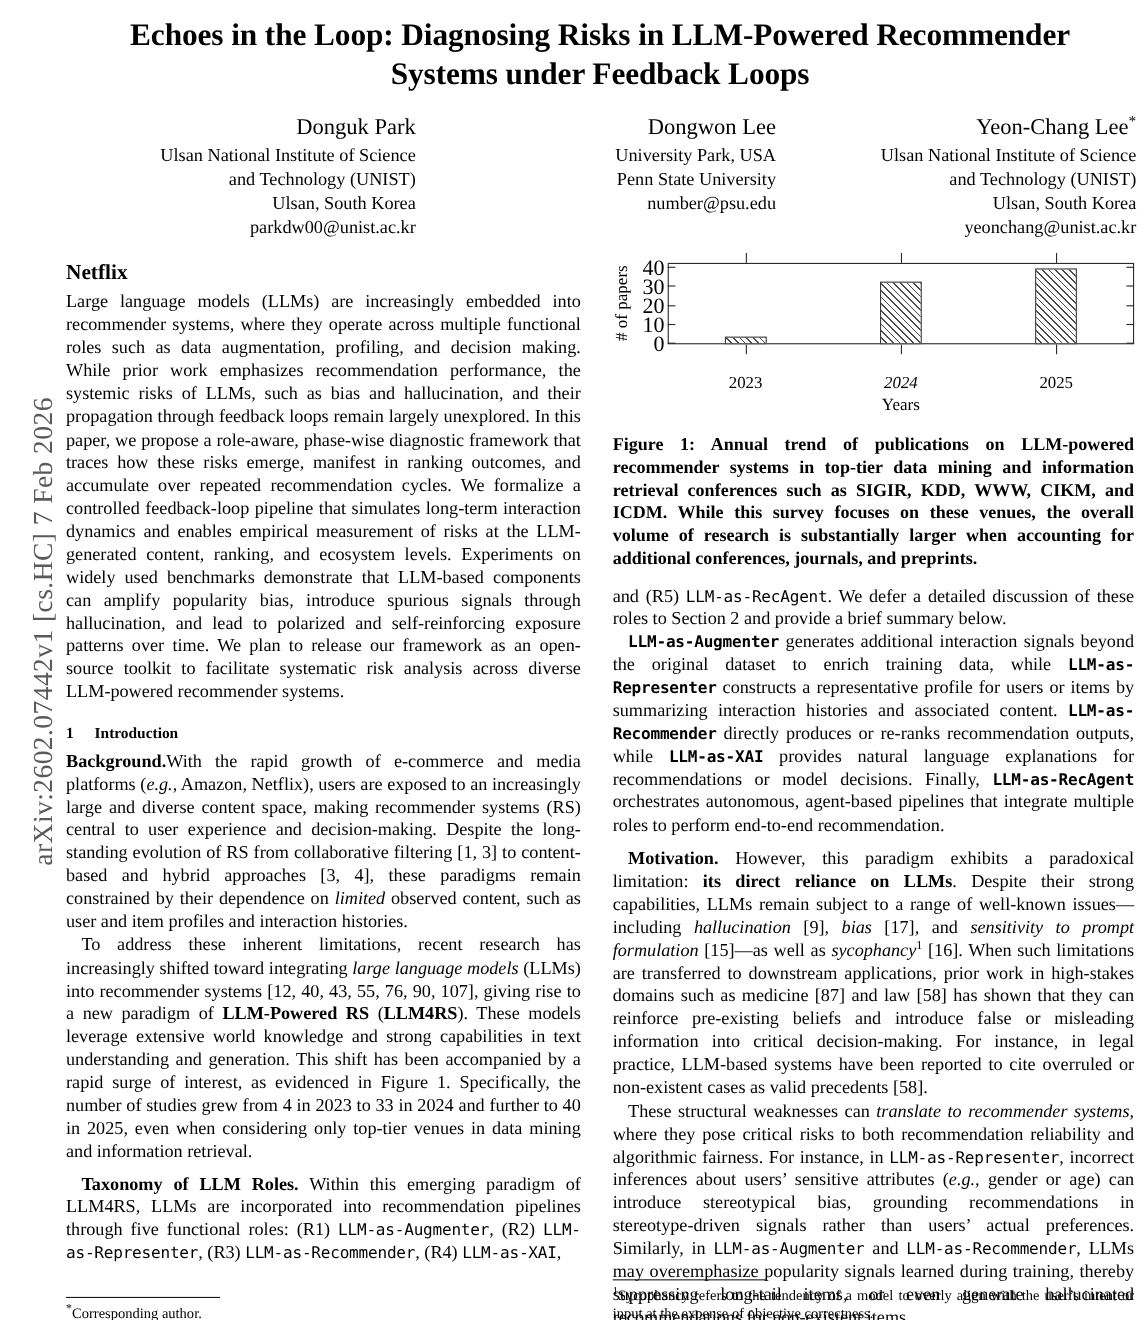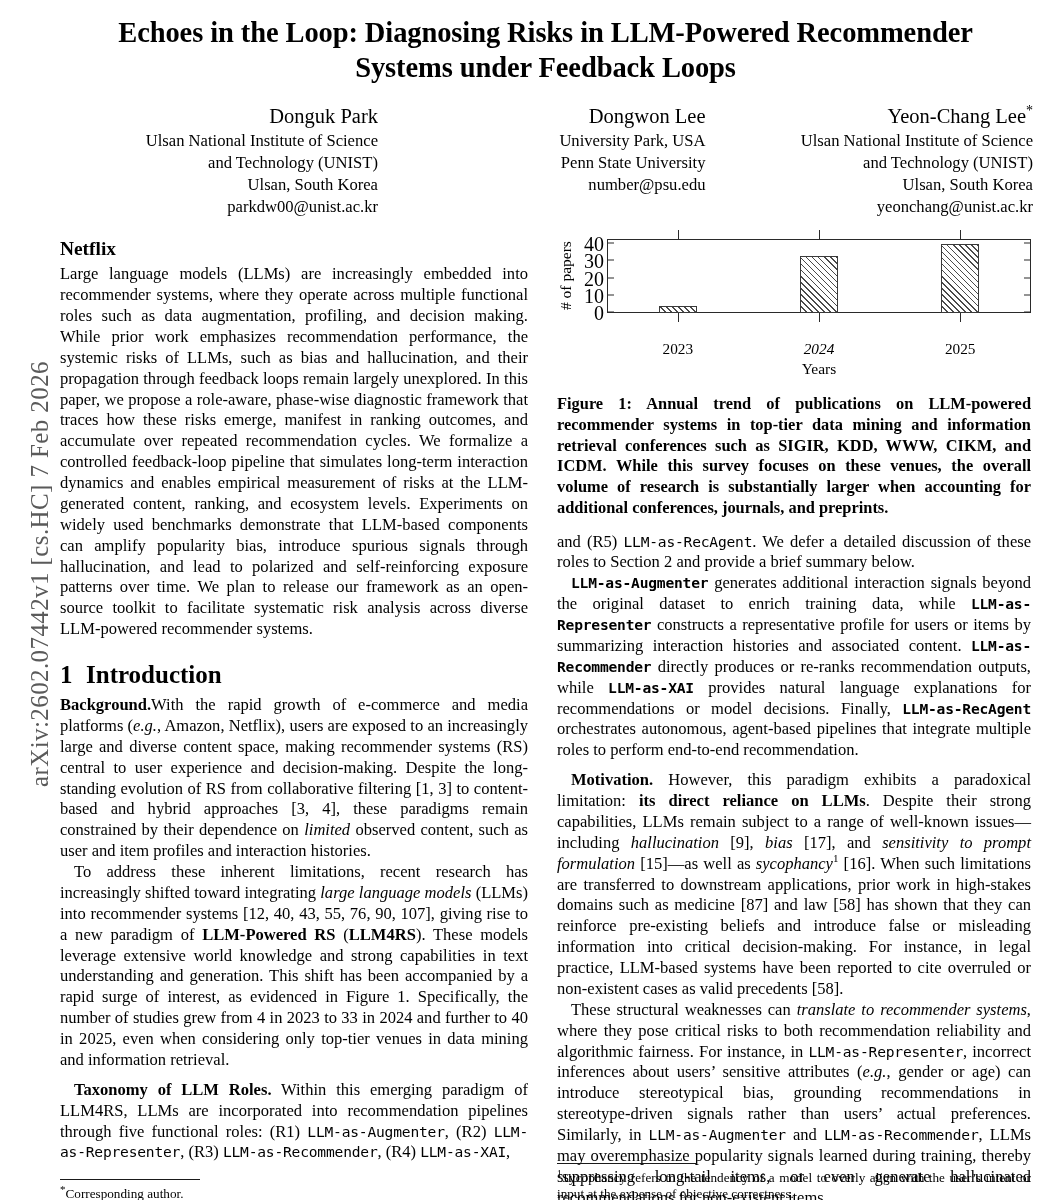--- a/index.html
+++ b/index.html
@@ -106,21 +106,21 @@
   h2.section-heading {
     font-family: "Liberation Serif", "DejaVu Serif", serif;
     font-weight: bold;
     font-size: 19.4px;
     margin: 0 0 4px 0;
     line-height: 1.2;
   }
   h2.numbered-heading {
     font-family: "Liberation Serif", "DejaVu Serif", serif;
     font-weight: bold;
-    font-size: 25px;
+    font-size: 14px;
     margin: 20px 0 5px 0;
     line-height: 1.2;
   }
   h2.numbered-heading .num {
     display: inline-block;
     min-width: 26px;
   }
 
   p.body-text {
     font-size: 16.55px;

